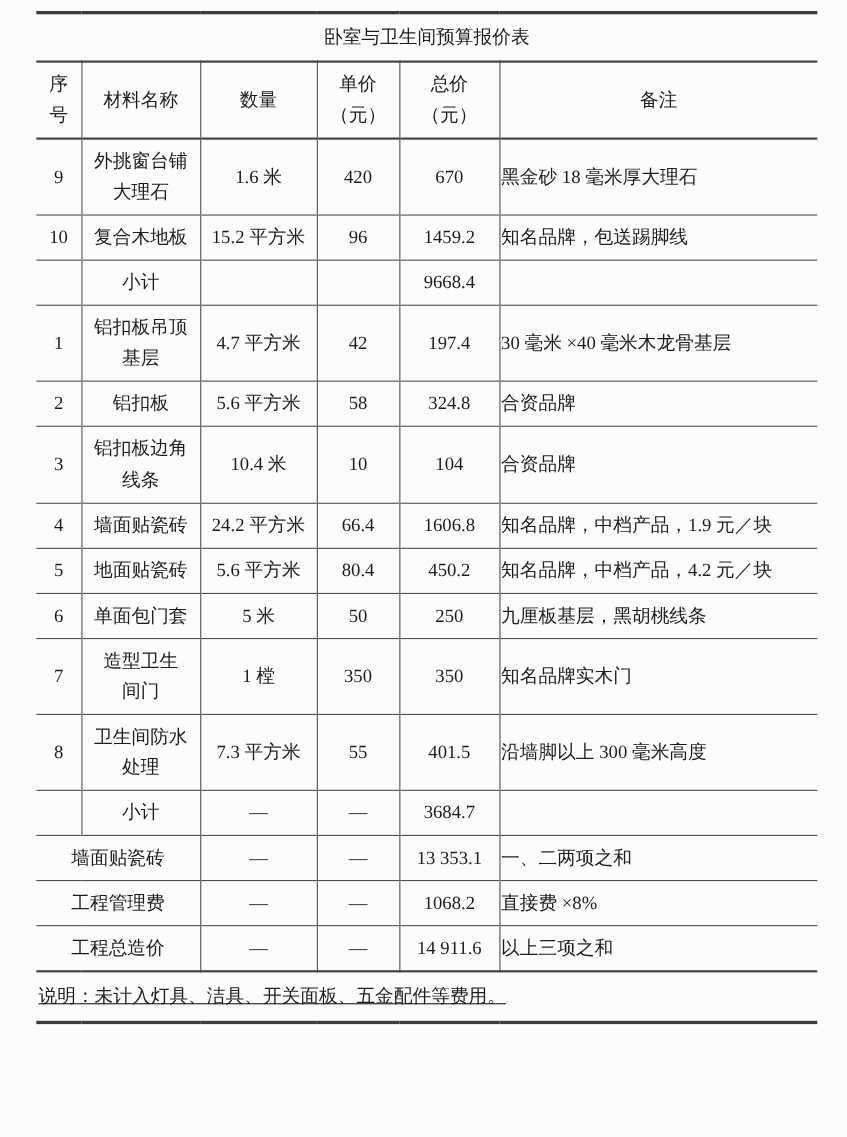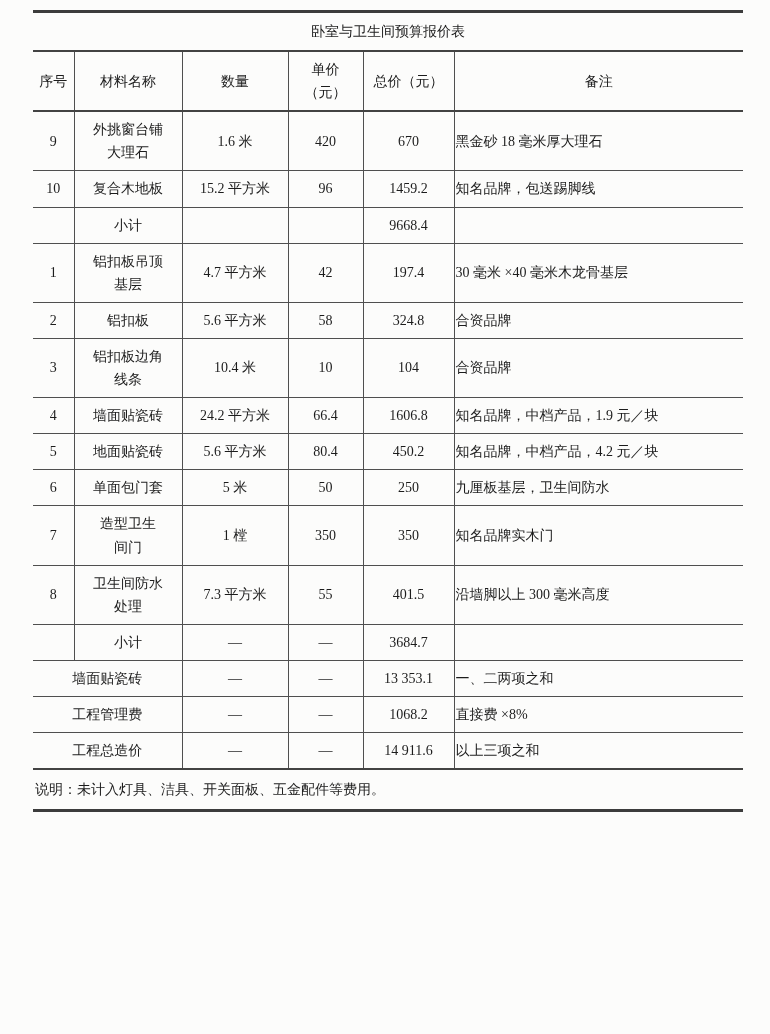--- a/index.html
+++ b/index.html
@@ -10,21 +10,21 @@
     color:#1c1c1c;
     -webkit-font-smoothing:antialiased;
   }
   .page{position:relative;width:770px;height:1034px;overflow:hidden;}
   table.quote{
     border-collapse:collapse;
     table-layout:fixed;
     width:710px;
     margin:10px 0 0 33px;
     border-top:3px solid #3c3c3c;
-    font-size:14px;
+    font-size:17px;
     line-height:1.65;
   }
   col.c0{width:41px;}
   col.c1{width:108px;}
   col.c2{width:106px;}
   col.c3{width:75px;}
   col.c4{width:91px;}
   col.c5{width:289px;}
   td,th{
     font-weight:normal;
@@ -37,21 +37,21 @@
   
   tr.gridded td + td, tr.gridded th + th{border-left:1px solid #4f4f4f;}
   
   tr.gridded td{border-top:1px solid #4f4f4f;}
   tr.row-title td{border-bottom:2px solid #434343;padding:7px 5px;}
   tr.row-header th{border-bottom:2px solid #434343;}
   tr.row-section td{border-top:2px solid #434343;border-bottom:2px solid #434343;padding:7px 5px;}
   tr.row-note td{
     border-top:2px solid #434343;
     border-bottom:3px solid #3c3c3c;
-    text-align:left;padding:8px 2px;
+    text-align:left;padding:8px 2px;text-decoration:underline;
   }
   td.cell-note{text-align:left;padding-left:1px;}
 </style>
 </head>
 <body>
 
 <div class="page">
   <table class="quote">
     <colgroup>
       <col class="c0">
@@ -142,21 +142,21 @@
           <td>80.4</td>
           <td>450.2</td>
           <td class="cell-note">知名品牌，中档产品，4.2 元／块</td>
         </tr>
         <tr class="row-item gridded">
           <td>6</td>
           <td>单面包门套</td>
           <td>5 米</td>
           <td>50</td>
           <td>250</td>
-          <td class="cell-note">九厘板基层，卫生间防水</td>
+          <td class="cell-note">九厘板基层，黑胡桃线条</td>
         </tr>
         <tr class="row-item gridded">
           <td>7</td>
           <td>造型卫生
 间门</td>
           <td>1 樘</td>
           <td>350</td>
           <td>350</td>
           <td class="cell-note">知名品牌实木门</td>
         </tr>

